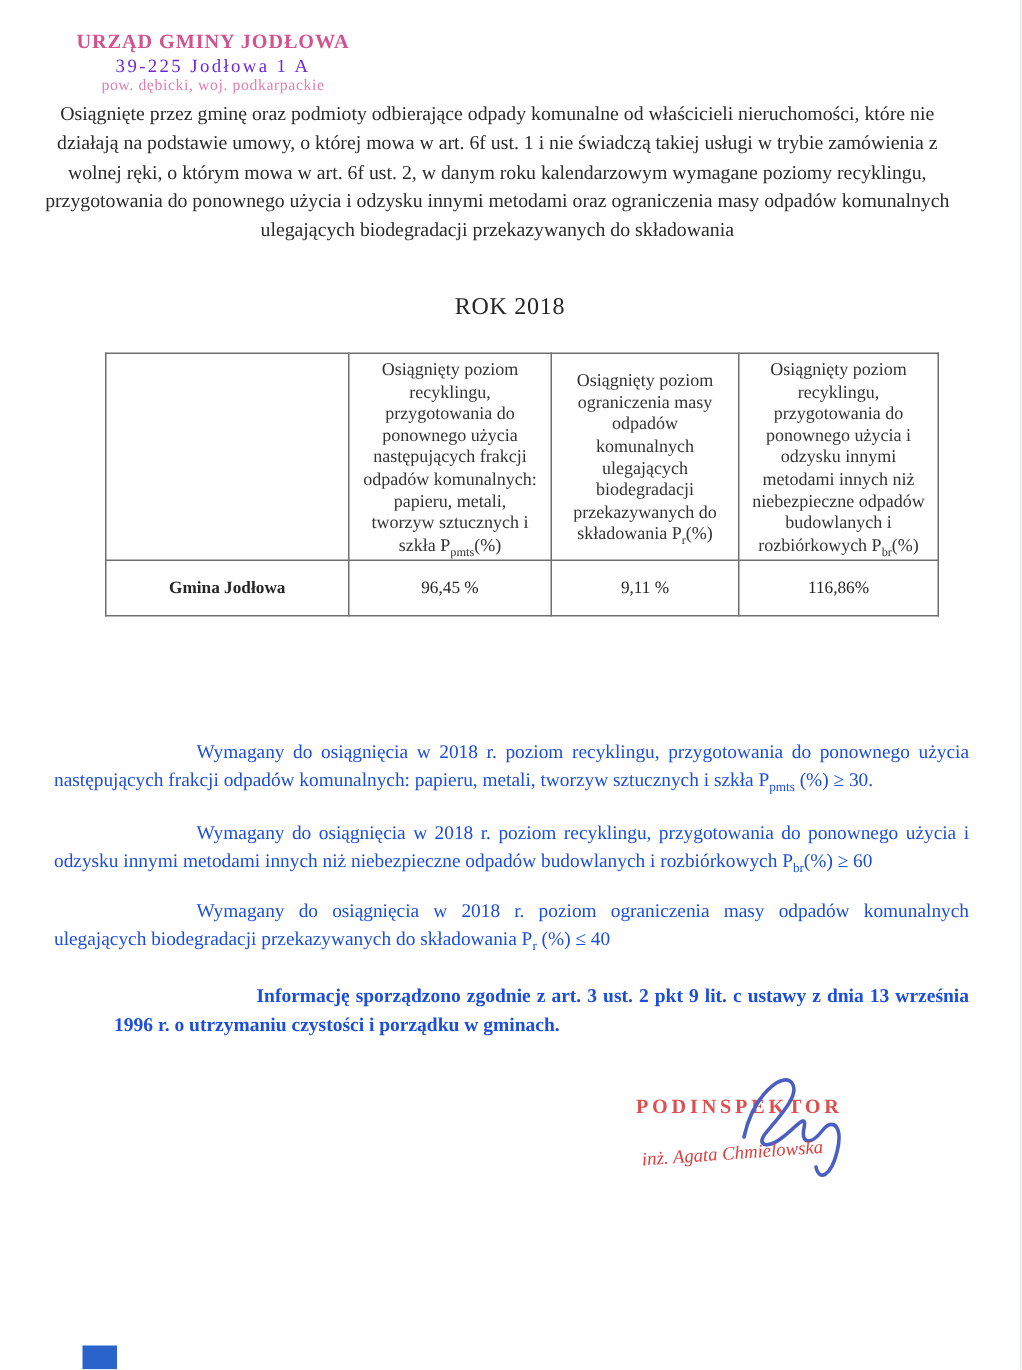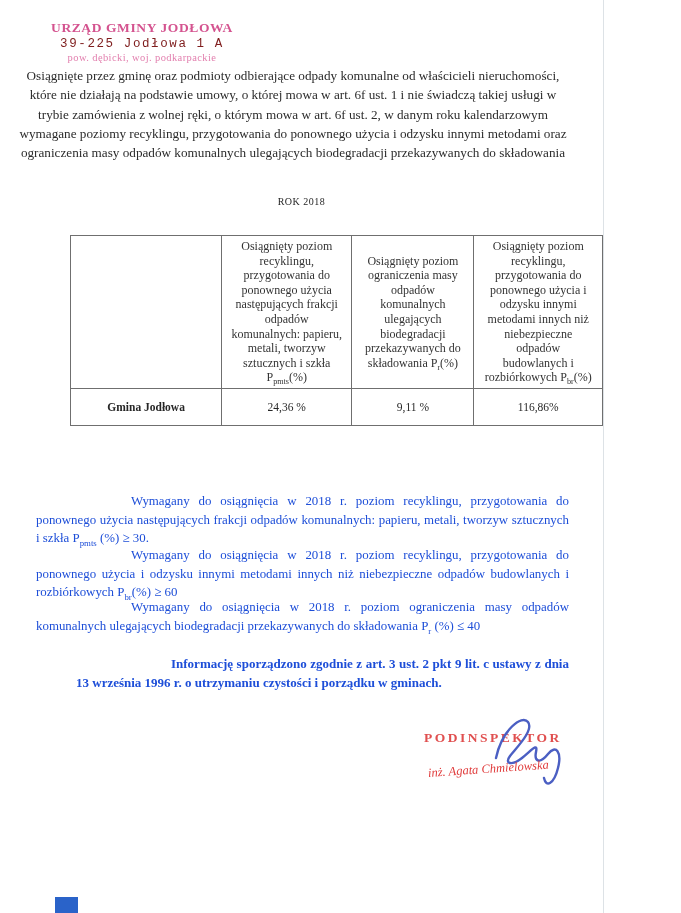--- a/index.html
+++ b/index.html
@@ -1,32 +1,32 @@
 <!DOCTYPE html>
 <html><head>
 <meta charset="utf-8">
 <style>
   html,body { margin:0; padding:0; background:#ffffff; }
   .page {
-    position:relative; width:604px; height:913px; background:#ffffff;
+    position:relative; width:681px; height:913px; background:#ffffff;
     font-family:"Liberation Serif", serif; color:#262626; overflow:hidden;
     border-right:1px solid #dde2e6; box-sizing:border-box;
   }
 
   
   .stamp { position:absolute; left:42px; top:20px; width:200px; text-align:center; line-height:1.15; }
   .stamp-l1 { font-weight:bold; font-size:13.5px; letter-spacing:0.6px; color:#d4538f; }
-  .stamp-l2 { font-size:12.5px; letter-spacing:1.6px; color:#7f1d1d; margin-top:1px;font-family:Liberation Mono, monospace; }
+  .stamp-l2 { font-size:12.5px; letter-spacing:1.6px; color:#6d28d9; margin-top:1px; }
   .stamp-l3 { font-size:10.5px; letter-spacing:0.4px; color:#e27fae; margin-top:1px; }
 
   .intro {
     position:absolute; top:66px; left:19px; right:36px; margin:0;
     text-align:center; font-size:13.2px; line-height:19.3px; color:#2b2b2b;
   }
-  .rok { position:absolute; top:196px; left:0; right:0; text-align:center; font-size:10px; letter-spacing:0.5px; }
+  .rok { position:absolute; top:196px; left:0; right:0; text-align:center; font-size:16px; letter-spacing:0.5px; }
 
   
   table.results { position:absolute; left:70px; top:235px; border-collapse:collapse; table-layout:fixed; }
   table.results td { border:1px solid #6f6f6f; padding:3px 8px; text-align:center; vertical-align:middle; box-sizing:border-box; }
   .col-entity { width:162px; }
   .col-pmts   { width:135px; }
   .col-pr     { width:125px; }
   .col-pbr    { width:133px; }
   tr.hdr td { height:135px; font-size:12px; line-height:14.6px; color:#333;margin-left:28px; }
   tr.row1 td { height:37px; font-size:11.5px; }
@@ -80,21 +80,21 @@
         <span>Osiągnięty poziom ograniczenia masy odpadów komunalnych ulegających biodegradacji przekazywanych do składowania P</span><sub class="sm">r</sub><span>(%)</span>
       </td>
       <td class="col-pbr">
         <span>Osiągnięty poziom recyklingu, przygotowania do ponownego użycia i odzysku innymi metodami innych niż niebezpieczne odpadów budowlanych i rozbiórkowych P</span><sub class="sm">br</sub><span>(%)</span>
       </td>
     </tr>
     <tr class="row1">
       <td>
             <div class="entity">Gmina Jodłowa</div>
           </td>
-      <td>24,36 %</td>
+      <td>96,45 %</td>
       <td>9,11 %</td>
       <td>116,86%</td>
     </tr>
   </tbody>
     </table>
 
   <p class="note note-1">
     <span>Wymagany do osiągnięcia w 2018 r. poziom recyklingu, przygotowania do ponownego użycia następujących frakcji odpadów komunalnych: papieru, metali, tworzyw sztucznych i szkła P</span><sub class="sm">pmts</sub><span> (%) ≥ 30.</span>
   </p>
 

